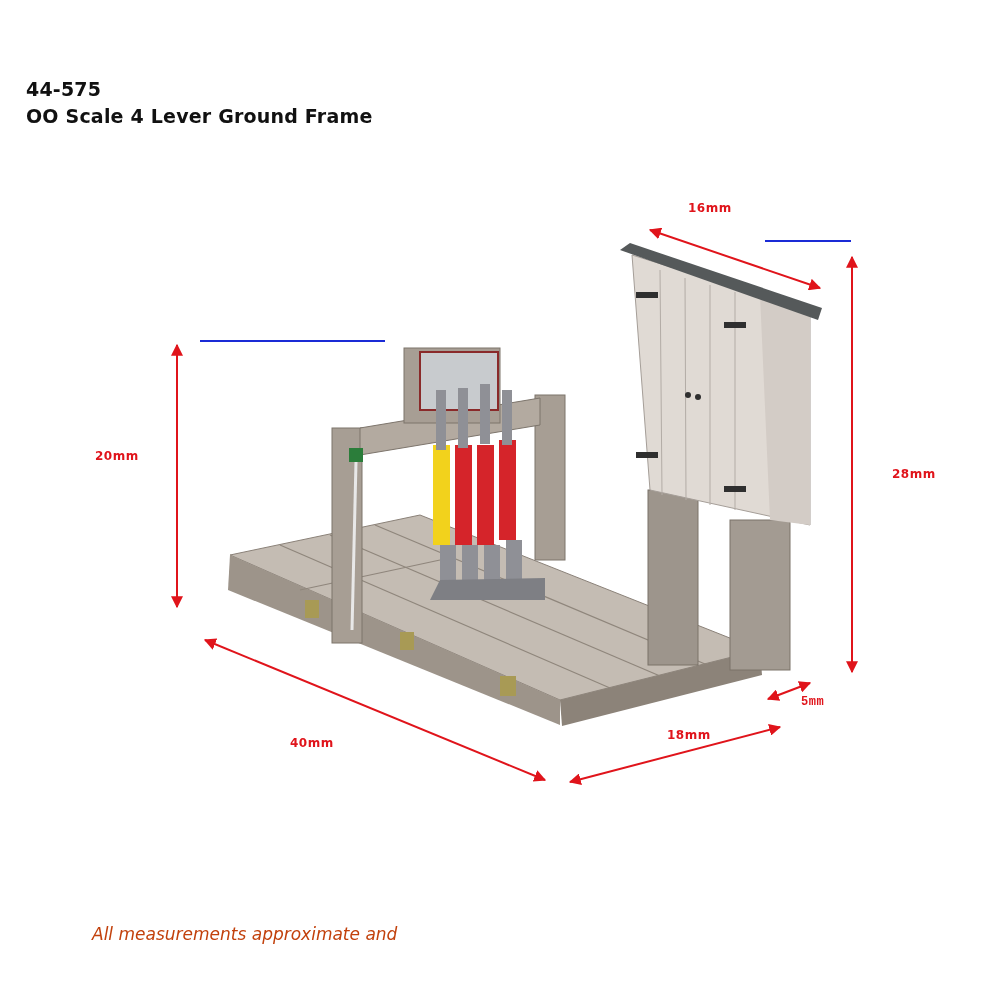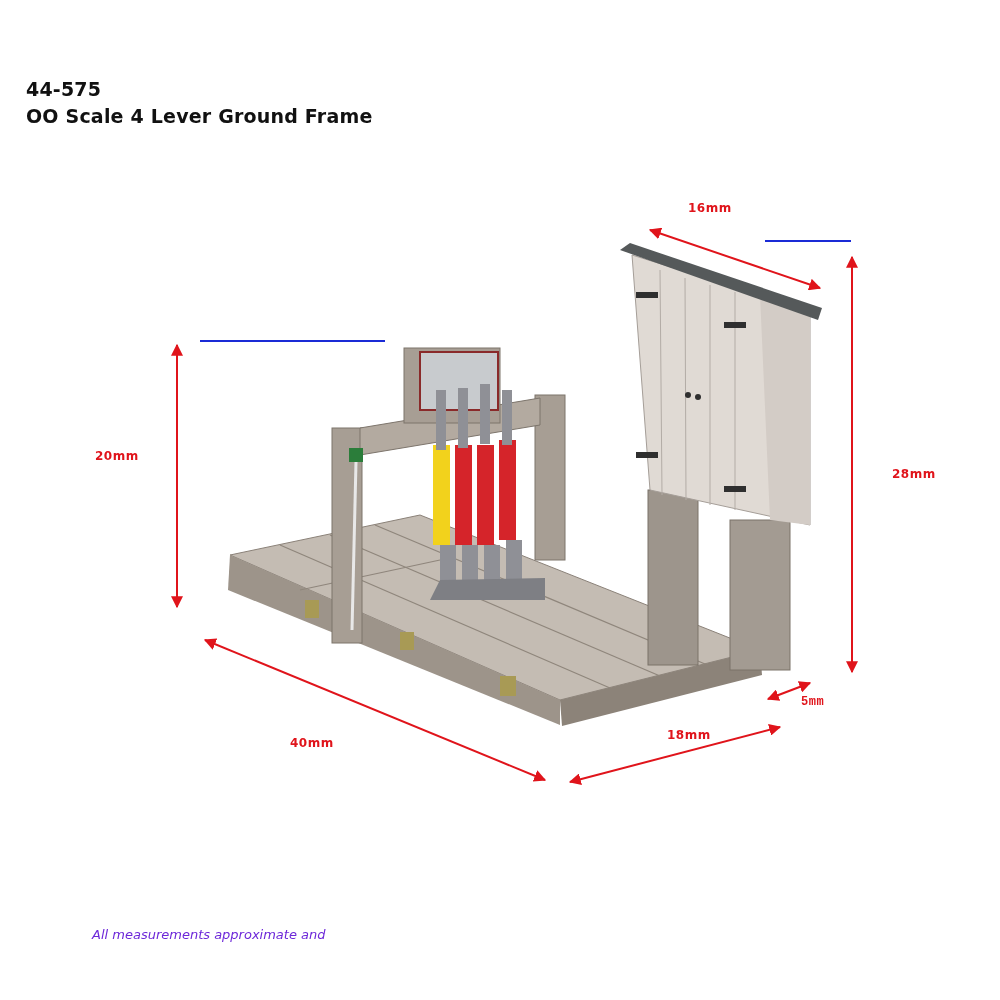--- a/index.html
+++ b/index.html
@@ -4,21 +4,21 @@
   <style>
     html, body { margin: 0; padding: 0; background: #ffffff; }
     body { width: 1000px; height: 1000px; position: relative; overflow: hidden;
            font-family: "DejaVu Sans", sans-serif; }
     .title-block { position: absolute; left: 26px; top: 76px; color: #111; }
     .title-block div { font-family: "DejaVu Sans", sans-serif; font-weight: bold; font-size: 19px; line-height: 27px; letter-spacing: 0.2px; }
     .art { position: absolute; left: 0; top: 0; width: 1000px; height: 1000px; }
     .dim-label { position: absolute; color: #e0141b; font-weight: bold; font-size: 12px;
                  font-family: "DejaVu Sans", sans-serif; letter-spacing: 0.5px; white-space: nowrap; }
     .note { position: absolute; left: 92px; top: 922px; font-family: "DejaVu Sans", sans-serif;
-            font-style: italic; font-size: 13px; line-height: 25px; color: #6d28d9; }
+            font-style: italic; font-size: 17px; line-height: 25px; color: #c2410c; }
   </style>
 </head>
 <body>
 
 <div class="title-block">
   <div>44-575</div>
   <div>OO Scale 4 Lever Ground Frame</div>
 </div>
 
 <svg class="art" viewBox="0 0 1000 1000">

